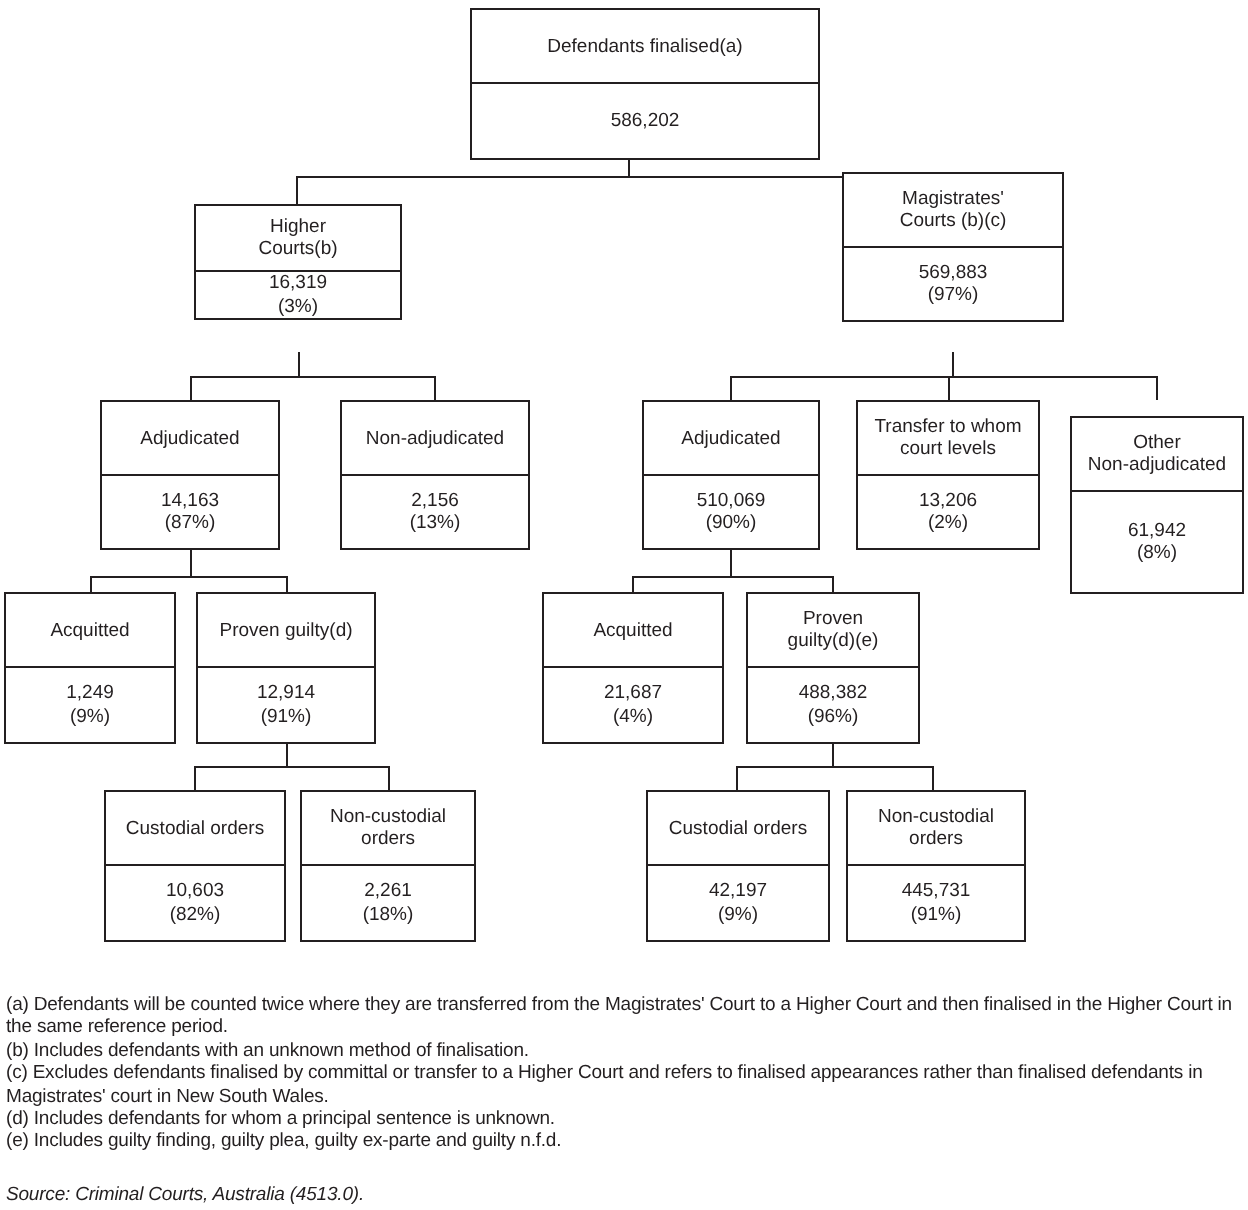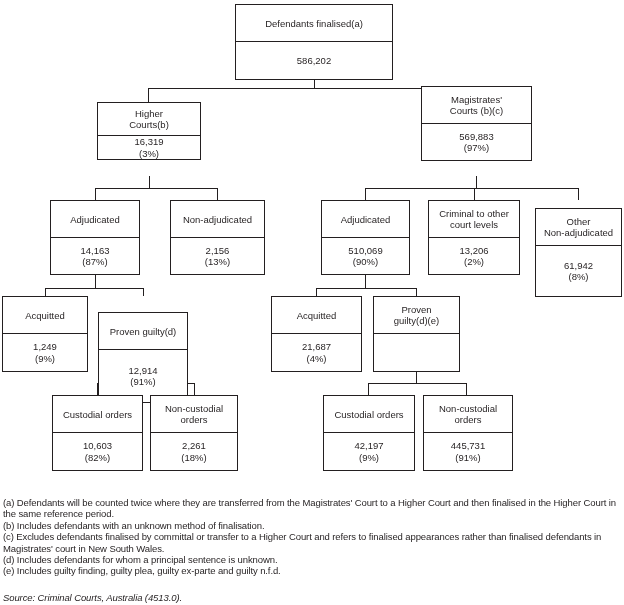--- a/index.html
+++ b/index.html
@@ -90,21 +90,21 @@
   <div class="vline" style="left:143px;top:372px;height:11px"></div>
   <div class="hline" style="left:97px;top:383px;width:98px"></div>
   <div class="vline" style="left:97px;top:383px;height:12px"></div>
   <div class="vline" style="left:194px;top:383px;height:12px"></div>
 
   <div class="vline" style="left:416px;top:372px;height:11px"></div>
   <div class="hline" style="left:368px;top:383px;width:99px"></div>
   <div class="vline" style="left:368px;top:383px;height:12px"></div>
   <div class="vline" style="left:466px;top:383px;height:12px"></div>
 
-  <div class="node" style="left:235px;top:4px;width:158px;height:76px">
+  <div class="node" style="left:235px;top:4px;width:175px;height:76px">
     <div class="node-label">Defendants finalised(a)</div>
     <div class="node-values">
       <div>586,202</div>
       <div></div>
     </div>
   </div>
 
   <div class="node" style="left:97px;top:102px;width:104px;height:58px">
     <div class="node-label">Higher
 Courts(b)</div>
@@ -141,21 +141,21 @@
 
   <div class="node" style="left:321px;top:200px;width:89px;height:75px">
     <div class="node-label">Adjudicated</div>
     <div class="node-values">
       <div>510,069</div>
       <div>(90%)</div>
     </div>
   </div>
 
   <div class="node" style="left:428px;top:200px;width:92px;height:75px">
-    <div class="node-label">Criminal to other
+    <div class="node-label">Transfer to whom
 court levels</div>
     <div class="node-values">
       <div>13,206</div>
       <div>(2%)</div>
     </div>
   </div>
 
   <div class="node" style="left:535px;top:208px;width:87px;height:89px">
     <div class="node-label">Other
 Non-adjudicated</div>
@@ -166,39 +166,43 @@
   </div>
 
   <div class="node" style="left:2px;top:296px;width:86px;height:76px">
     <div class="node-label">Acquitted</div>
     <div class="node-values">
       <div>1,249</div>
       <div>(9%)</div>
     </div>
   </div>
 
-  <div class="node" style="left:98px;top:312px;width:90px;height:91px">
+  <div class="node" style="left:98px;top:296px;width:90px;height:76px">
     <div class="node-label">Proven guilty(d)</div>
     <div class="node-values">
       <div>12,914</div>
       <div>(91%)</div>
     </div>
   </div>
 
   <div class="node" style="left:271px;top:296px;width:91px;height:76px">
     <div class="node-label">Acquitted</div>
     <div class="node-values">
       <div>21,687</div>
       <div>(4%)</div>
     </div>
   </div>
 
   <div class="node" style="left:373px;top:296px;width:87px;height:76px">
     <div class="node-label">Proven
 guilty(d)(e)</div>
+    <div class="node-values">
+      <div>488,382</div>
+      <div>(96%)</div>
+    </div>
   </div>
 
   <div class="node" style="left:52px;top:395px;width:91px;height:76px">
     <div class="node-label">Custodial orders</div>
     <div class="node-values">
       <div>10,603</div>
       <div>(82%)</div>
     </div>
   </div>
 

